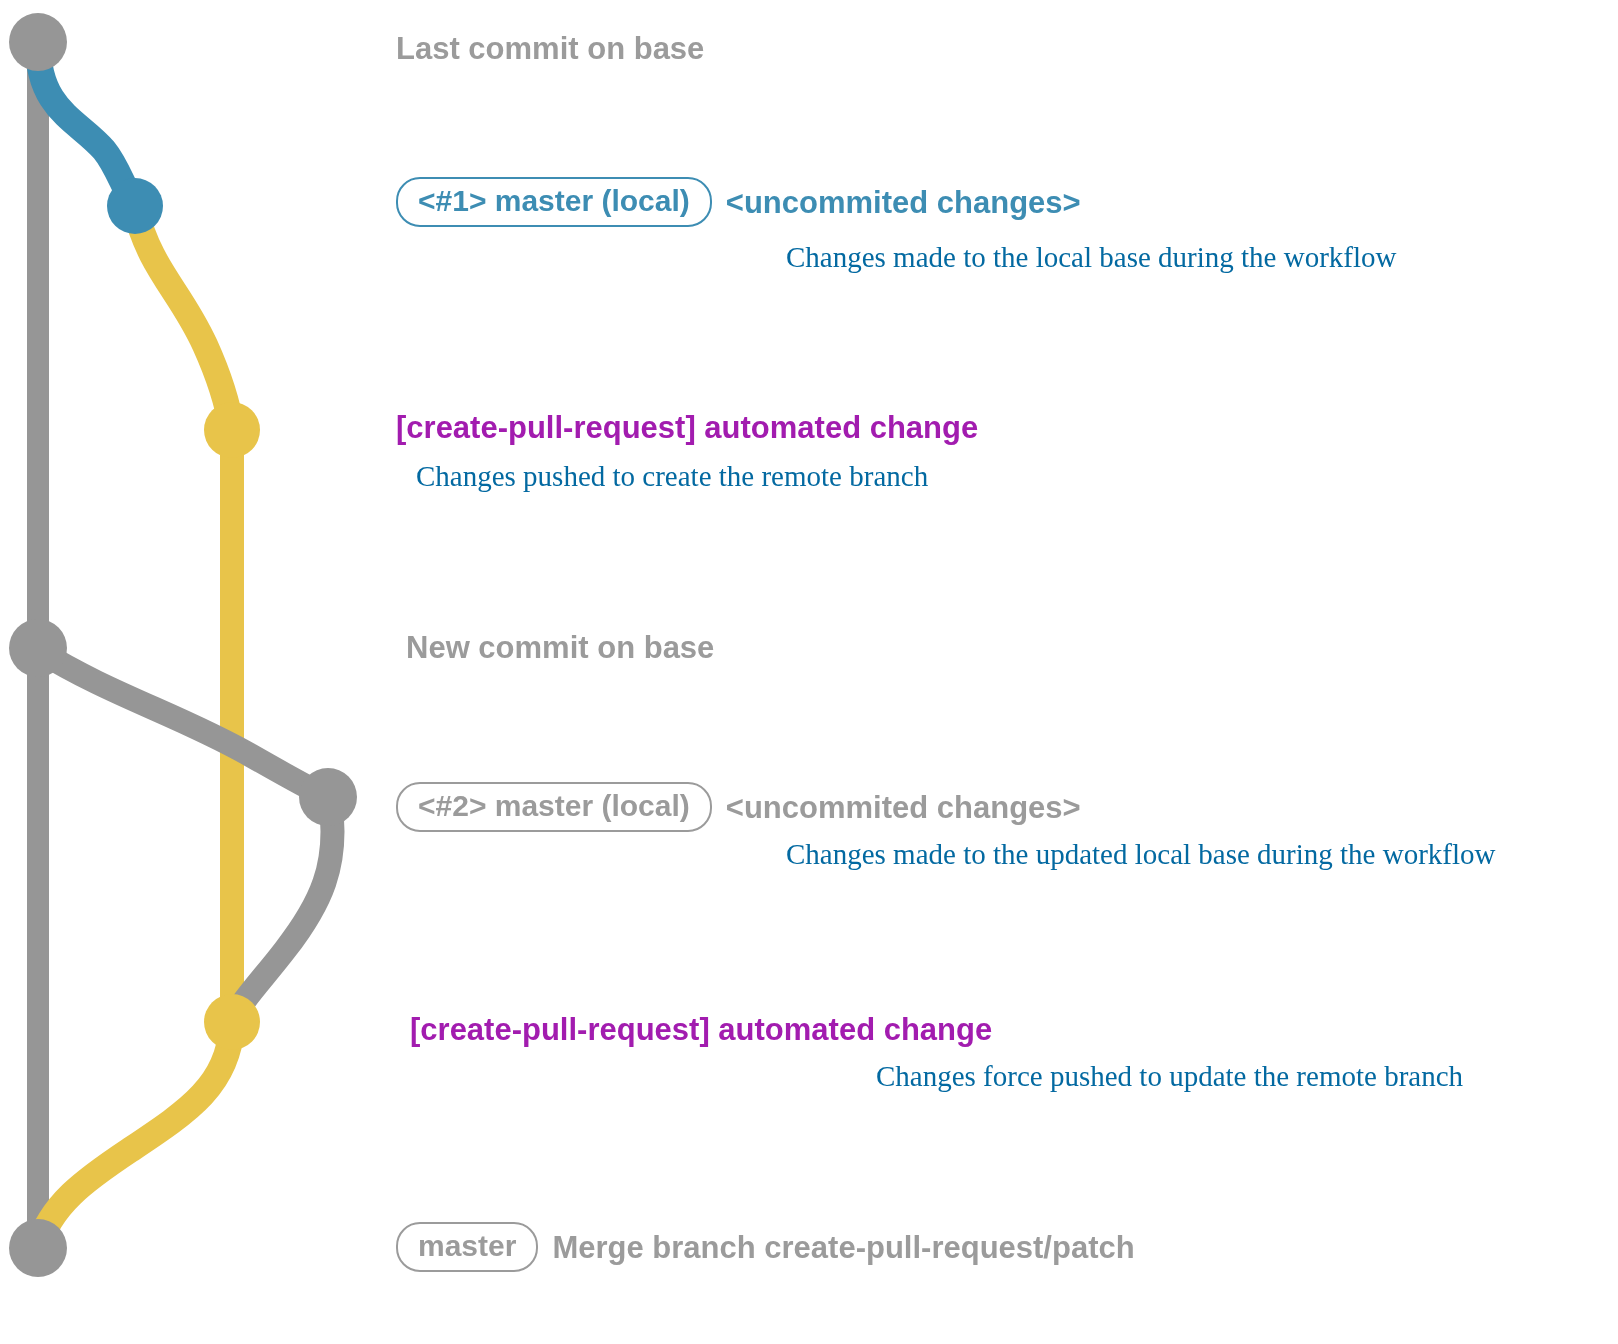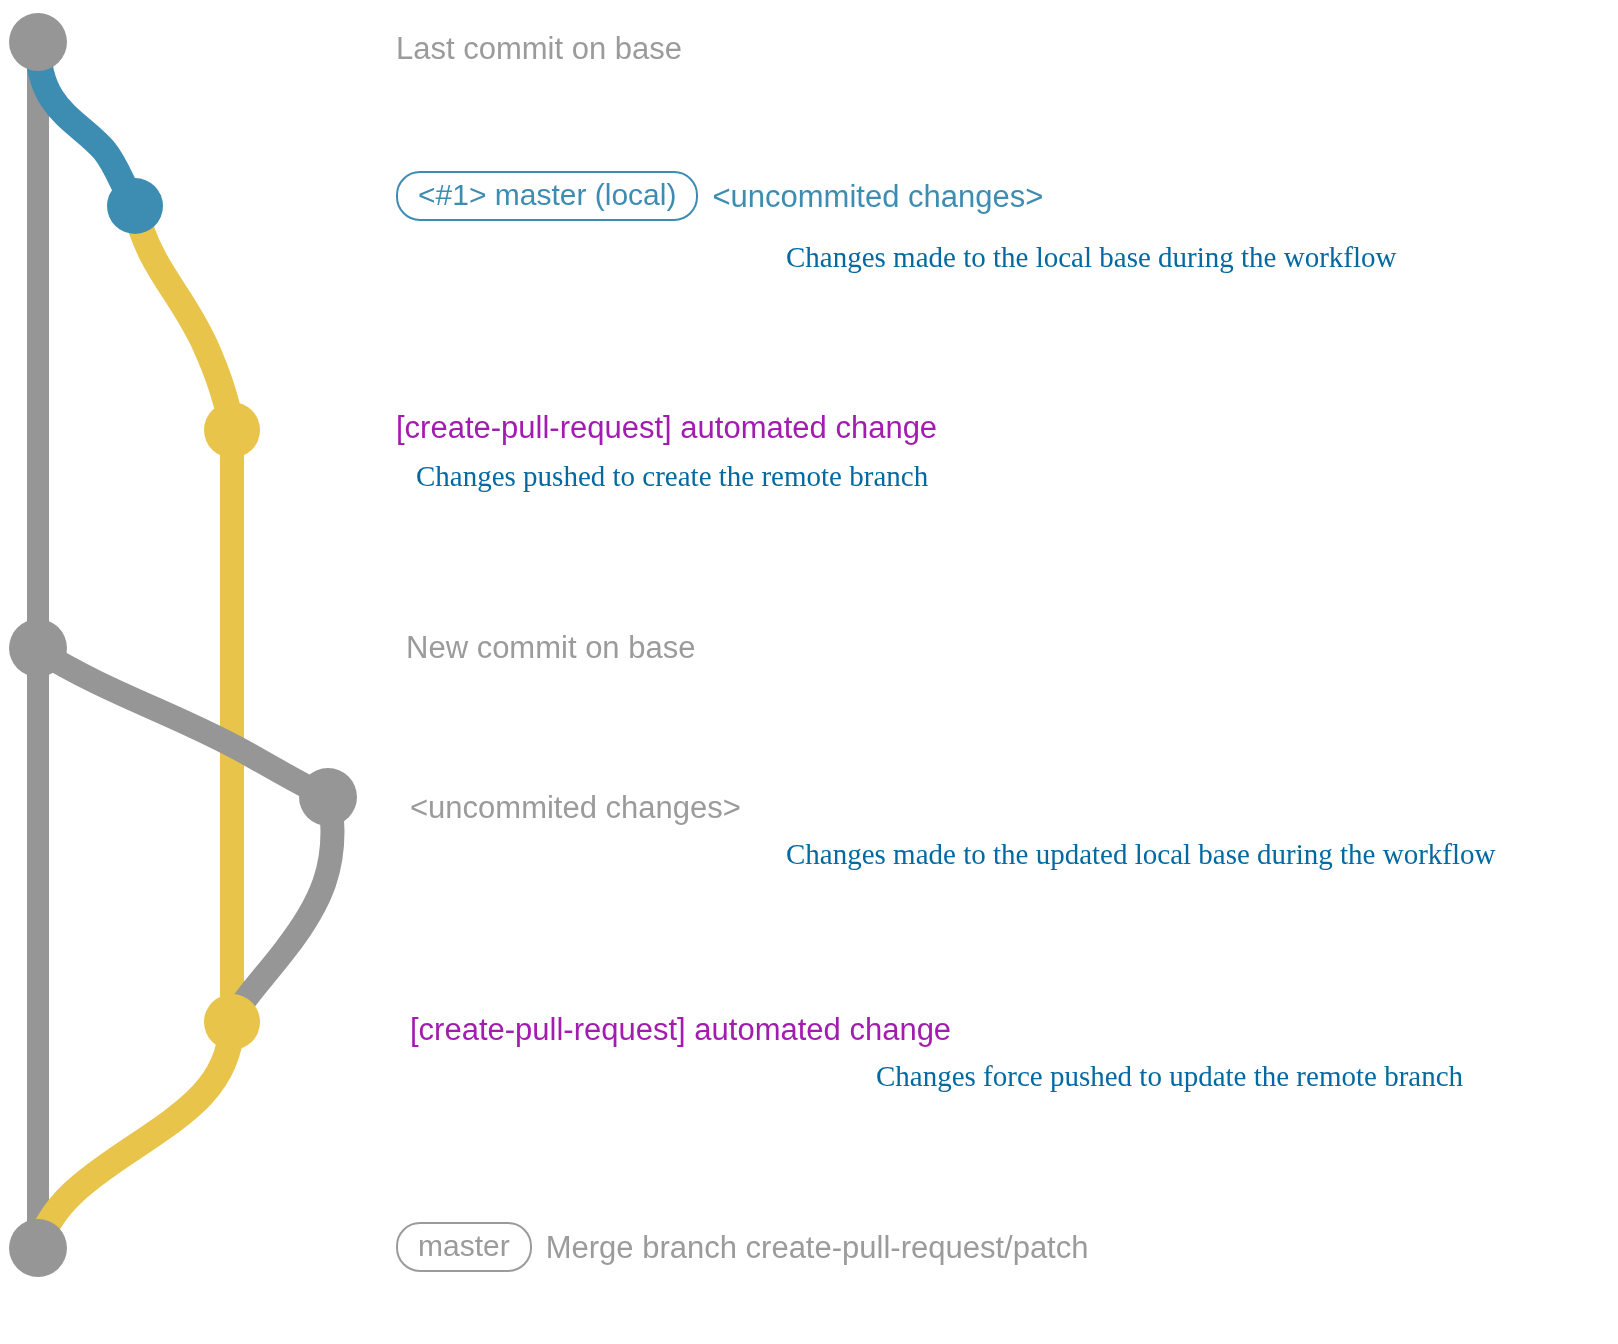--- a/index.html
+++ b/index.html
@@ -4,21 +4,21 @@
 <style>
   html,body{margin:0;padding:0;}
   body{
     width:1618px;height:1344px;
     background:#ffffff;
     font-family:"Liberation Sans", sans-serif;
     overflow:hidden;
     position:relative;
   }
   #graph{position:absolute;left:0;top:0;width:1618px;height:1344px;}
-  .row{position:absolute;display:flex;align-items:flex-start;}
+  .row{position:absolute;display:flex;align-items:flex-start;font-weight:bold;}
   .pill{
     display:inline-block;
     border:2px solid currentColor;
     border-radius:24px;
     padding:7px 20px 9px 20px;
     font-size:30px;
     line-height:1;
     white-space:nowrap;
   }
   .subject{
@@ -69,37 +69,38 @@
   <circle cx="38" cy="648" r="29" fill="#969696"></circle>
   <circle cx="328" cy="797" r="29" fill="#969696"></circle>
   <circle cx="232" cy="1022" r="28" fill="#e8c44a"></circle>
   <circle cx="38" cy="1248" r="29" fill="#969696"></circle>
 </svg>
 
 <div class="row" style="left:396px;top:33px;">
   <span class="plainhead c-gray">Last commit on base</span>
 </div>
 
-<div class="row" style="left:396px;top:171px;">
+<div class="row" style="left:396px;top:177px;">
   <span class="pill c-blue">&lt;#1&gt; master (local)</span>
   <span class="gap"></span>
   <span class="subject c-blue">&lt;uncommited changes&gt;</span>
 </div>
 <div class="desc" style="position:absolute;left:786px;top:243px;">Changes made to the local base during the workflow</div>
 
 <div class="row" style="left:396px;top:412px;">
   <span class="plainhead c-yellow">[create-pull-request] automated change</span>
 </div>
 <div class="desc" style="position:absolute;left:416px;top:462px;">Changes pushed to create the remote branch</div>
 
 <div class="row" style="left:406px;top:632px;">
   <span class="plainhead c-gray">New commit on base</span>
 </div>
 
 <div class="row" style="left:396px;top:782px;">
+  <span class="pill c-gray">&lt;#2&gt; master (local)</span>
   <span class="gap"></span>
   <span class="subject c-gray">&lt;uncommited changes&gt;</span>
 </div>
 <div class="desc" style="position:absolute;left:786px;top:840px;">Changes made to the updated local base during the workflow</div>
 
 <div class="row" style="left:396px;top:1004px;">
   <span class="gap"></span>
   <span class="subject c-yellow">[create-pull-request] automated change</span>
 </div>
 <div class="desc" style="position:absolute;left:876px;top:1062px;text-align:center;">Changes force pushed to update the remote branch</div>

